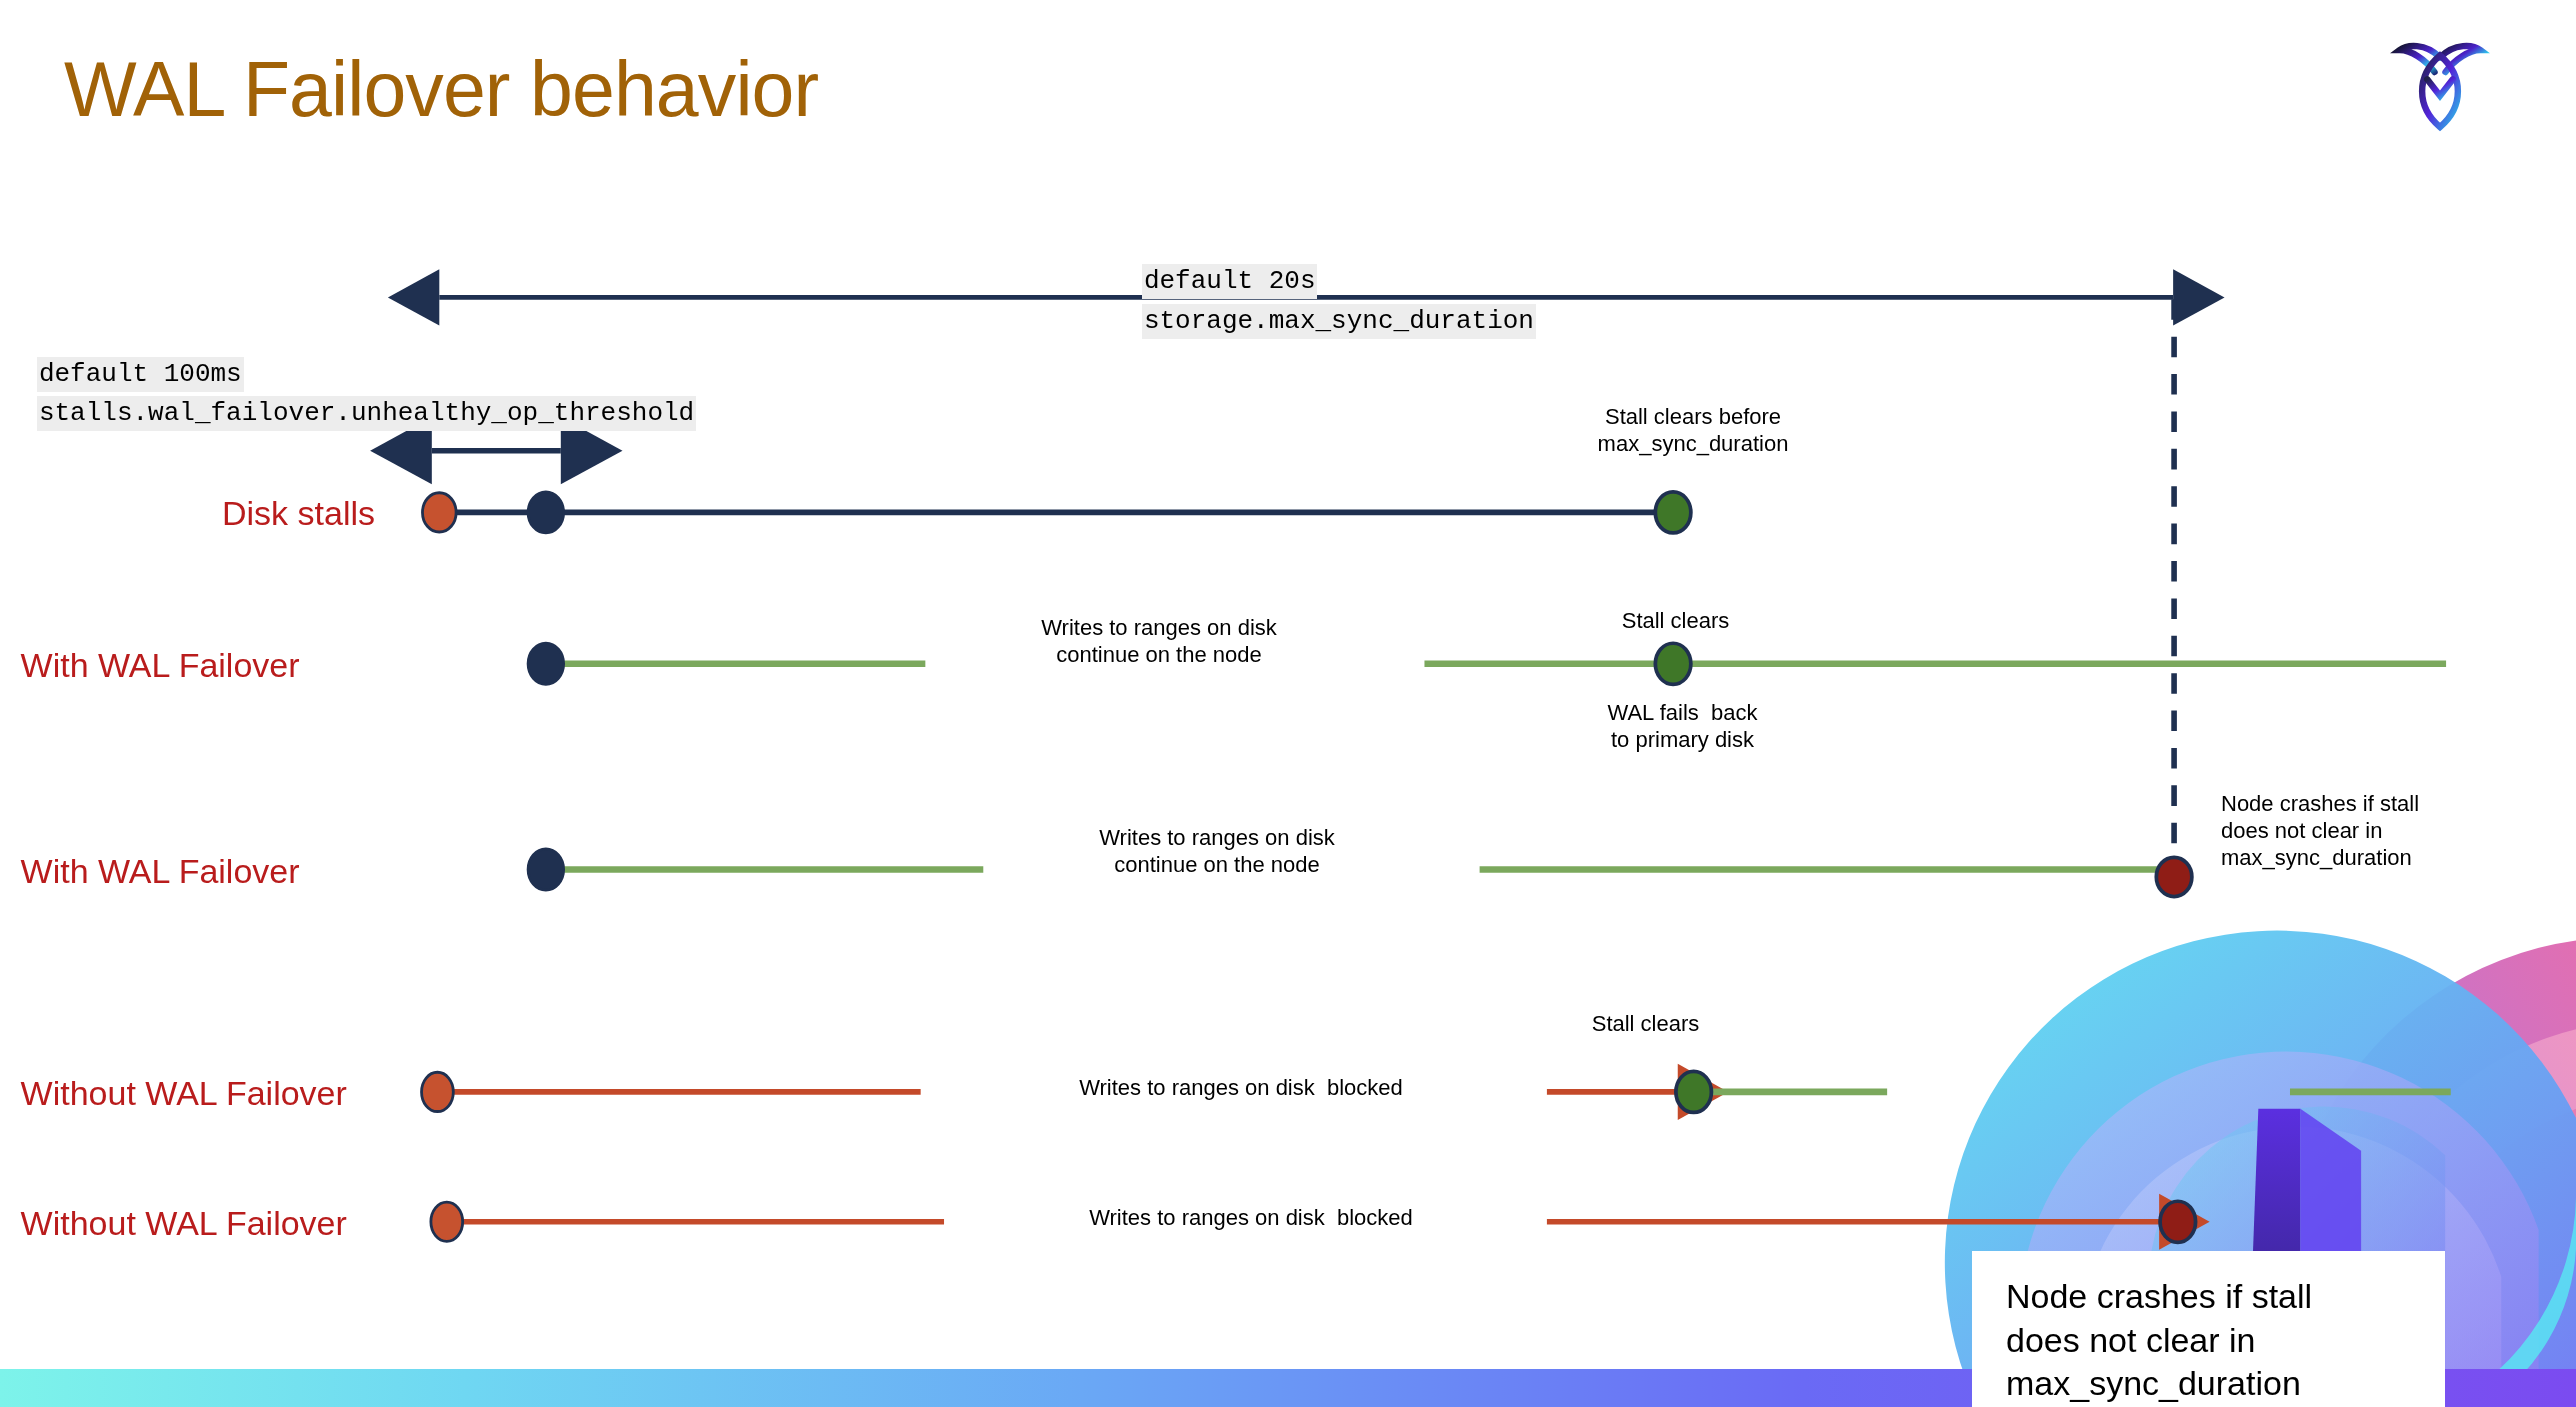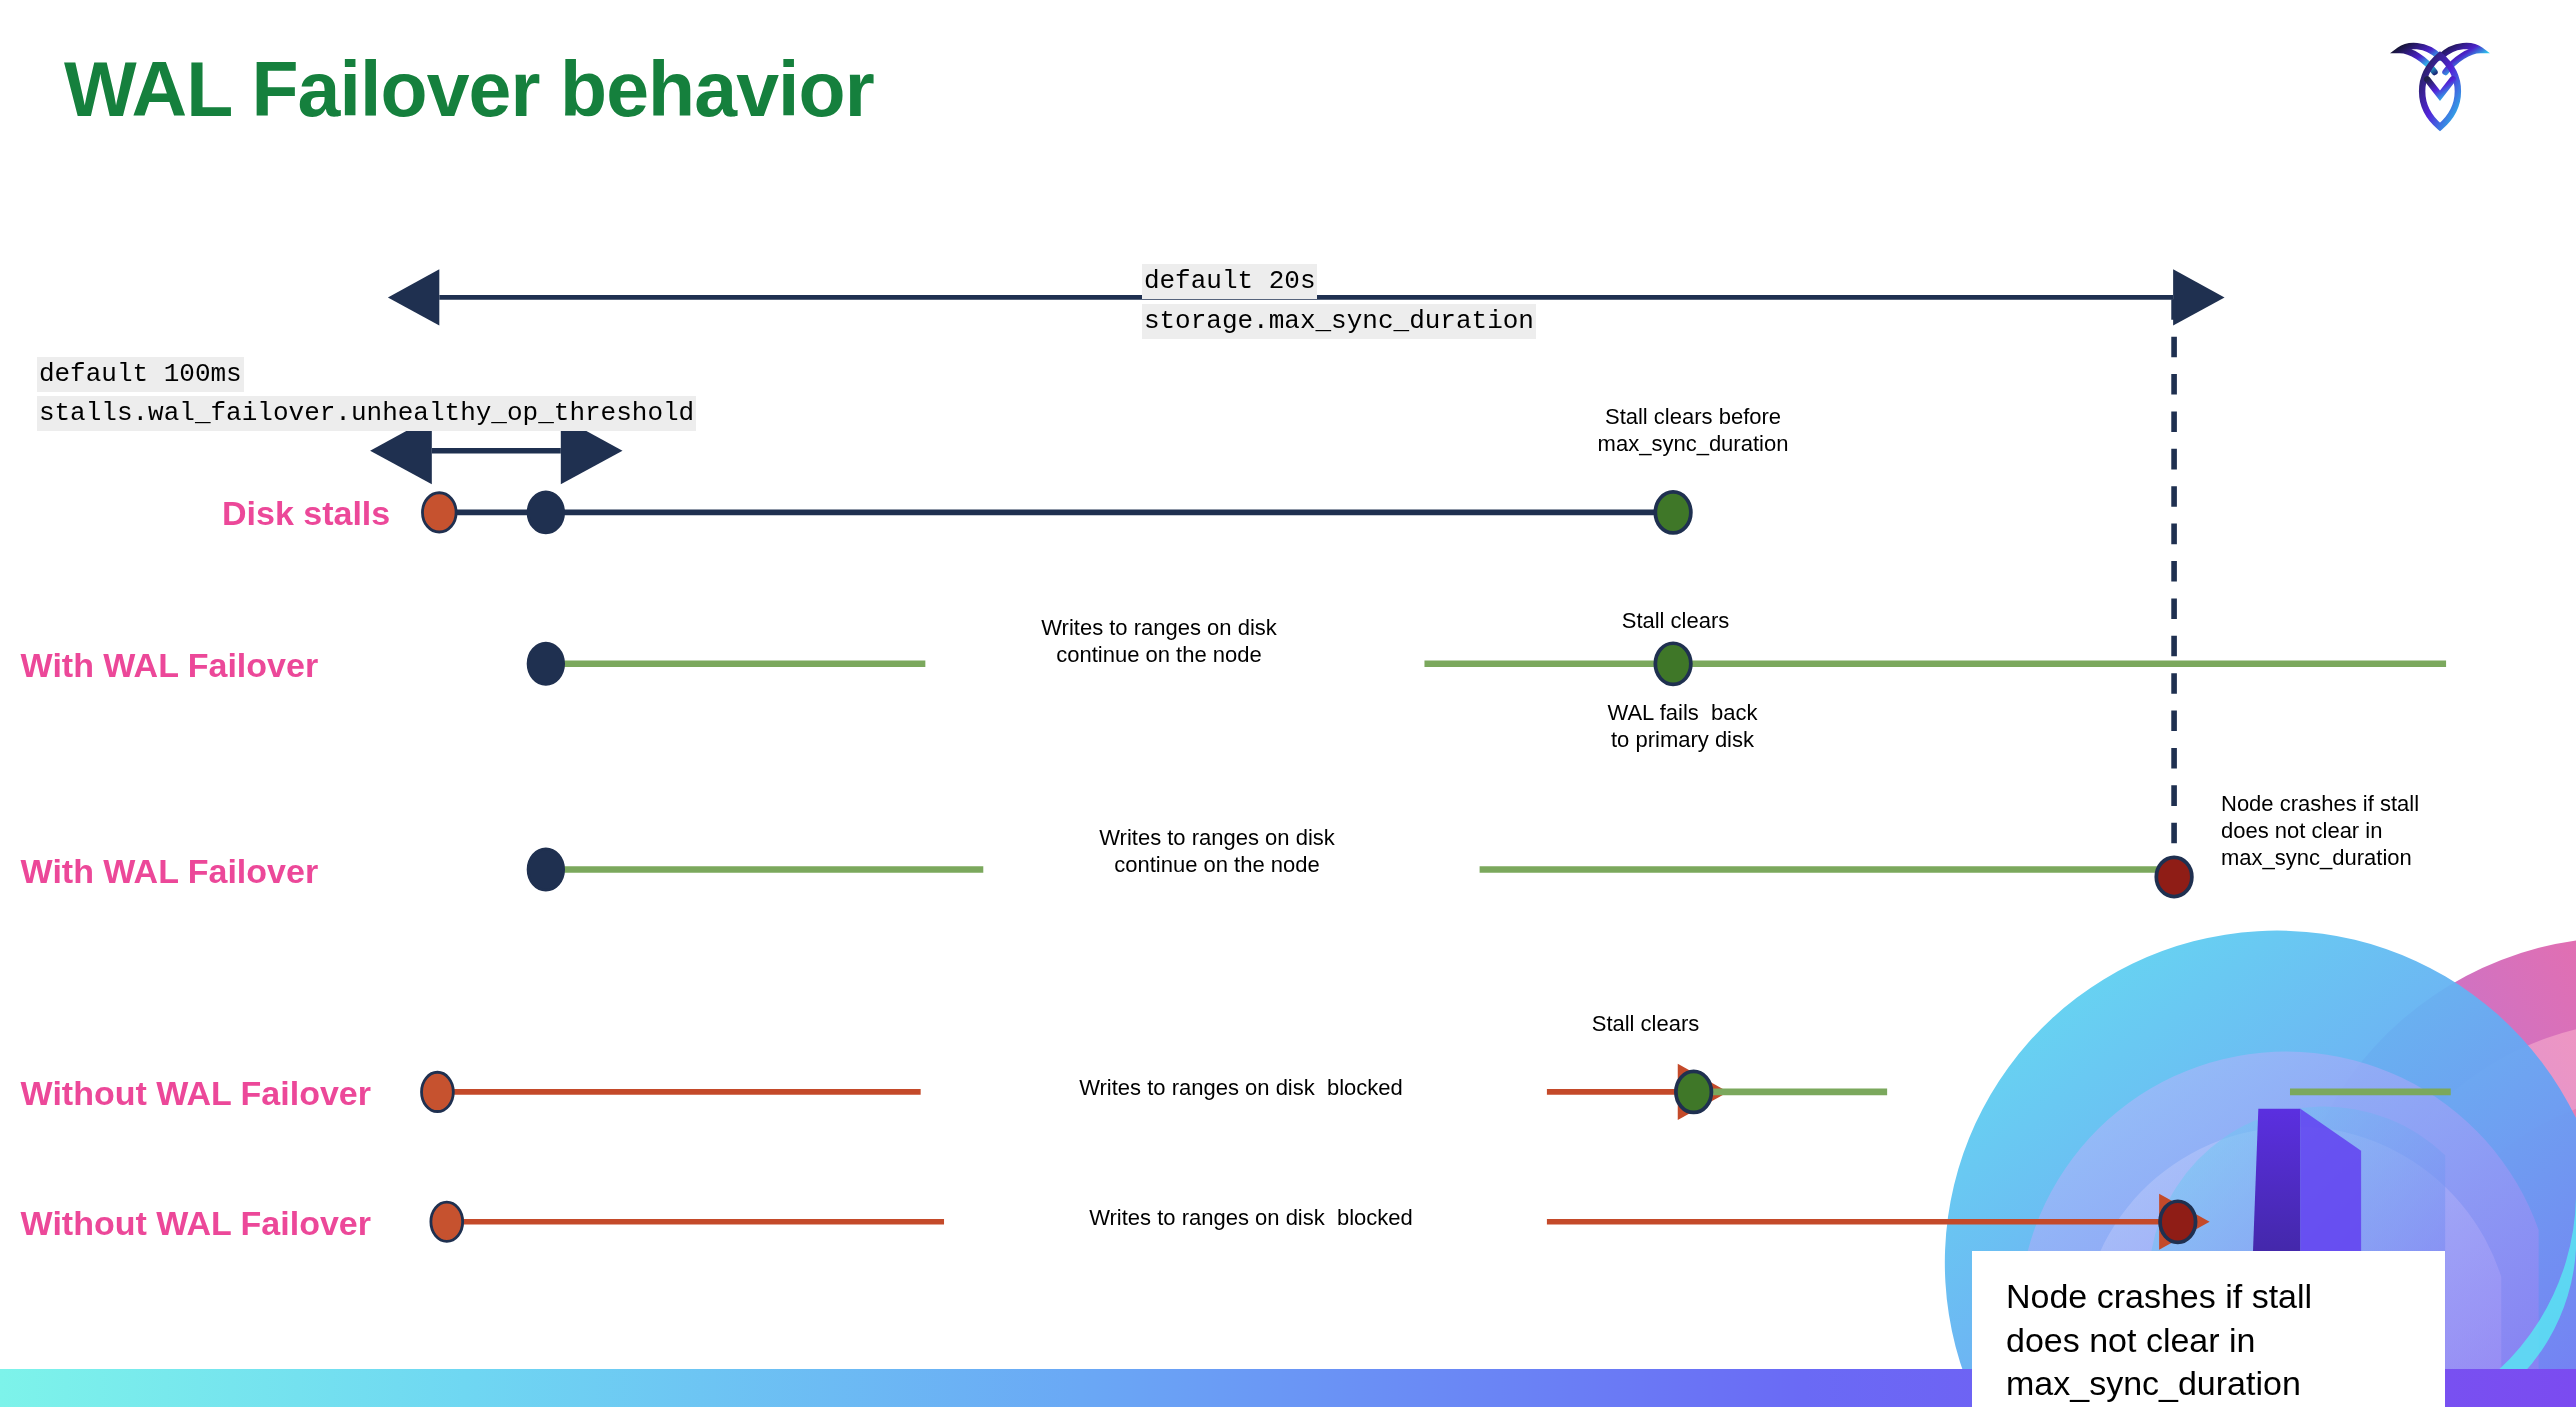--- a/index.html
+++ b/index.html
@@ -13,21 +13,21 @@
   .slide{position:absolute;inset:0;overflow:hidden;}
 
   
   .deco{position:absolute;right:0;bottom:0;width:654px;height:580px;pointer-events:none;}
   .bottom-bar{position:absolute;left:0;bottom:0;width:2576px;height:39px;
     background:linear-gradient(90deg,#7df3ea 0%,#6fd7f2 18%,#6aa8f5 42%,#6a6af5 70%,#7b4bf0 100%);}
 
   
   .title{
     position:absolute;left:64px;top:45px;
-    font-size:77px;font-weight:700;color:#15803d;letter-spacing:-0.9px;
+    font-size:77px;font-weight:400;color:#a16207;letter-spacing:-0.9px;
     white-space:nowrap;
   }
 
   
   .logo{position:absolute;left:2385px;top:28px;width:110px;height:110px;}
 
   
   .code-chip{
     position:absolute;
     font-family:"Liberation Mono", monospace;
@@ -38,21 +38,21 @@
   
   .label{
     position:absolute;color:#000;font-size:22px;line-height:1.22;
     white-space:pre;
   }
   .label.c{text-align:center;}
   .label.l{text-align:left;}
 
   
   .rowlab{
-    position:absolute;color:#ec4899;font-size:34px;white-space:nowrap;font-weight:bold;
+    position:absolute;color:#b91c1c;font-size:34px;white-space:nowrap;
   }
 
   
   .vec{position:absolute;left:0;top:0;width:2576px;height:1408px;}
 
   
   .callout{
     position:absolute;background:#fff;
     font-size:34px;line-height:1.28;color:#000;white-space:pre;
     padding:24px 28px 22.4px 34px;

